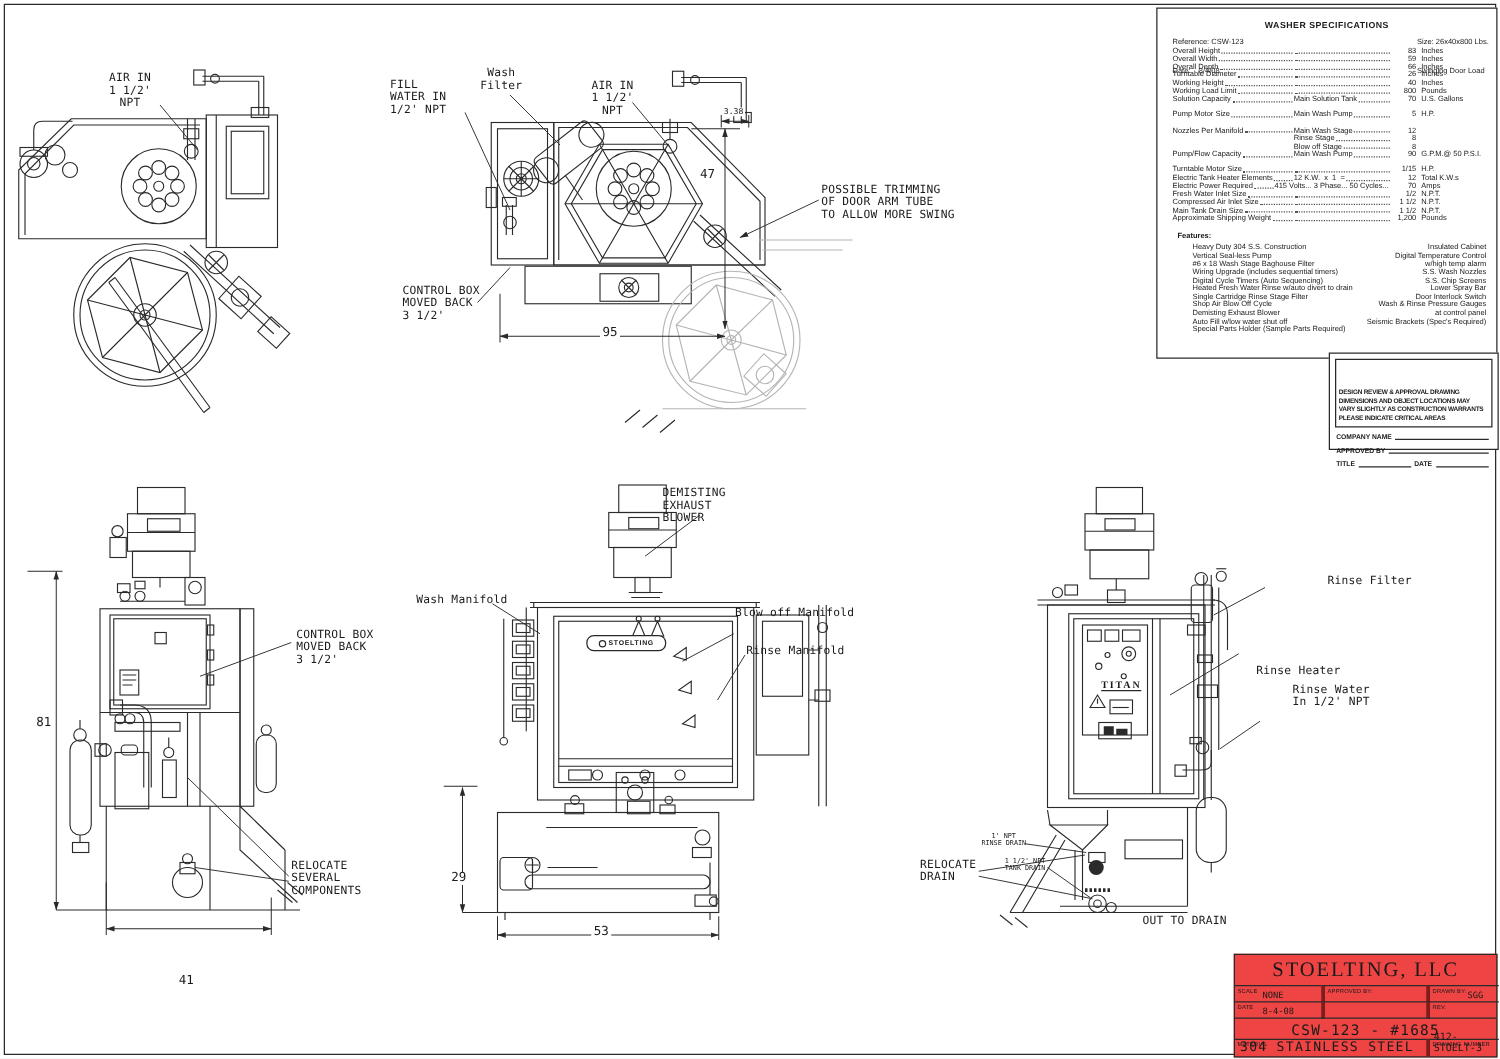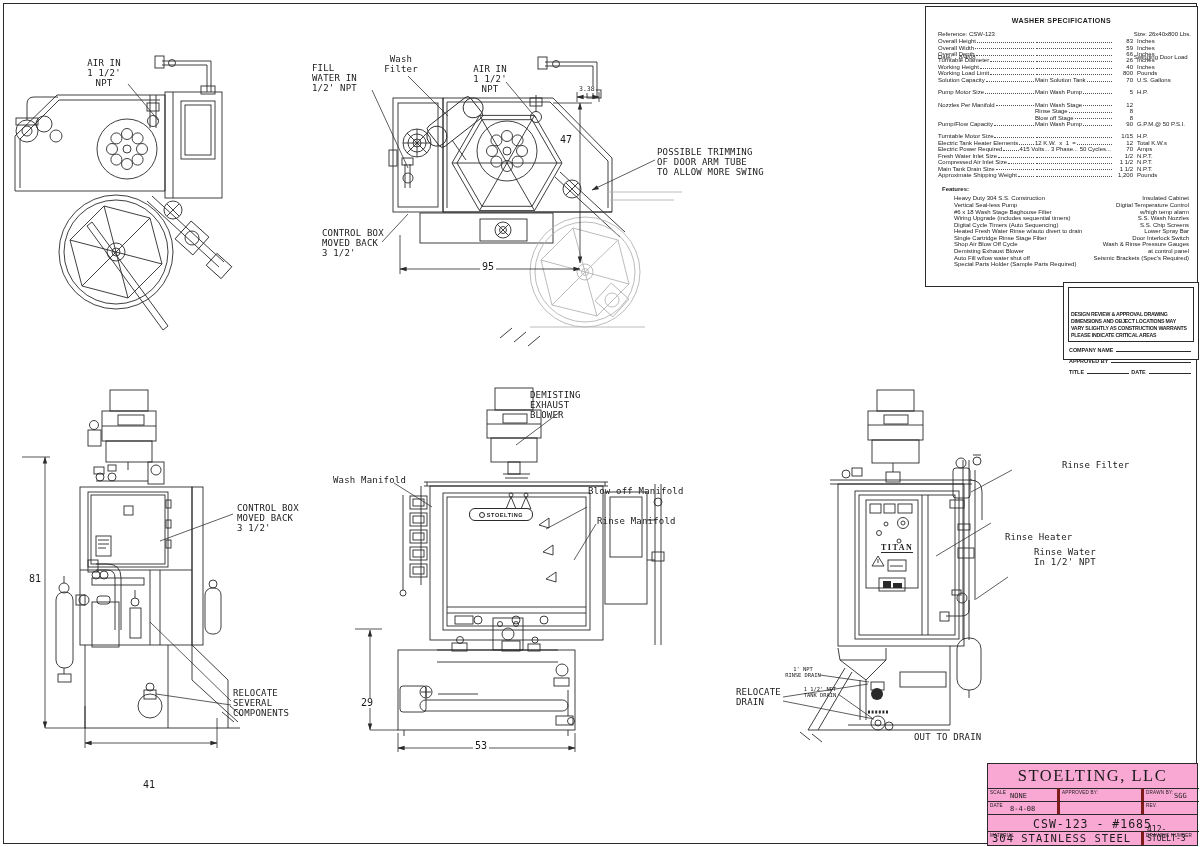--- a/index.html
+++ b/index.html
@@ -53,21 +53,21 @@
 
   
   .revstrip{position:absolute;left:822px;top:763px;width:165px;height:81px;border:1px solid #2a2a2a;background:#fff;}
   .revstrip .lines{position:absolute;left:0;right:0;top:0;height:67px;
      background:repeating-linear-gradient(to bottom,transparent 0 10px,#2a2a2a 10px 11px);}
   .revstrip .v1{position:absolute;left:18px;top:0;bottom:0;border-left:1px solid #2a2a2a;}
   .revstrip .v2{position:absolute;left:138px;top:0;bottom:0;border-left:1px solid #2a2a2a;}
   .revstrip .hdr{position:absolute;left:0;right:0;top:66px;bottom:0;border-top:1px solid #2a2a2a;display:flex;}
   .revstrip .hdr span{display:flex;align-items:center;justify-content:center;
      font-family:"DejaVu Sans Mono",monospace;font-size:7.5px;}
-  .tblock{position:absolute;left:987px;top:763px;width:209px;height:81px;border:1px solid #2a2a2a;background:#f9a8d4;}
+  .tblock{position:absolute;left:987px;top:763px;width:209px;height:81px;border:1px solid #2a2a2a;background:#ef4444;}
   .tb-cell{position:absolute;border-left:3px solid #7f1d1d;border-top:1px solid #2a2a2a;overflow:visible;}
   .tb-cell.nl{border-left:none;}
   .cl{position:absolute;top:.5px;left:2px;font-size:4.6px;letter-spacing:.2px;}
   .cv{position:absolute;left:22px;top:3px;font-family:"DejaVu Sans Mono",monospace;font-size:7px;}
   .companyrow{position:absolute;left:0;top:0;width:209px;height:24px;display:flex;align-items:center;justify-content:center;
      font-family:"Liberation Serif",serif;font-size:16.5px;letter-spacing:1.5px;}
   .modelrow{position:absolute;left:0;top:50px;width:209px;height:17px;border-top:1px solid #2a2a2a;
      display:flex;align-items:center;justify-content:center;
      font-family:"DejaVu Sans Mono",monospace;font-size:11.5px;letter-spacing:1px;}
   .bigv{position:absolute;left:4px;bottom:1px;font-family:"DejaVu Sans Mono",monospace;font-size:10.5px;letter-spacing:1px;}

